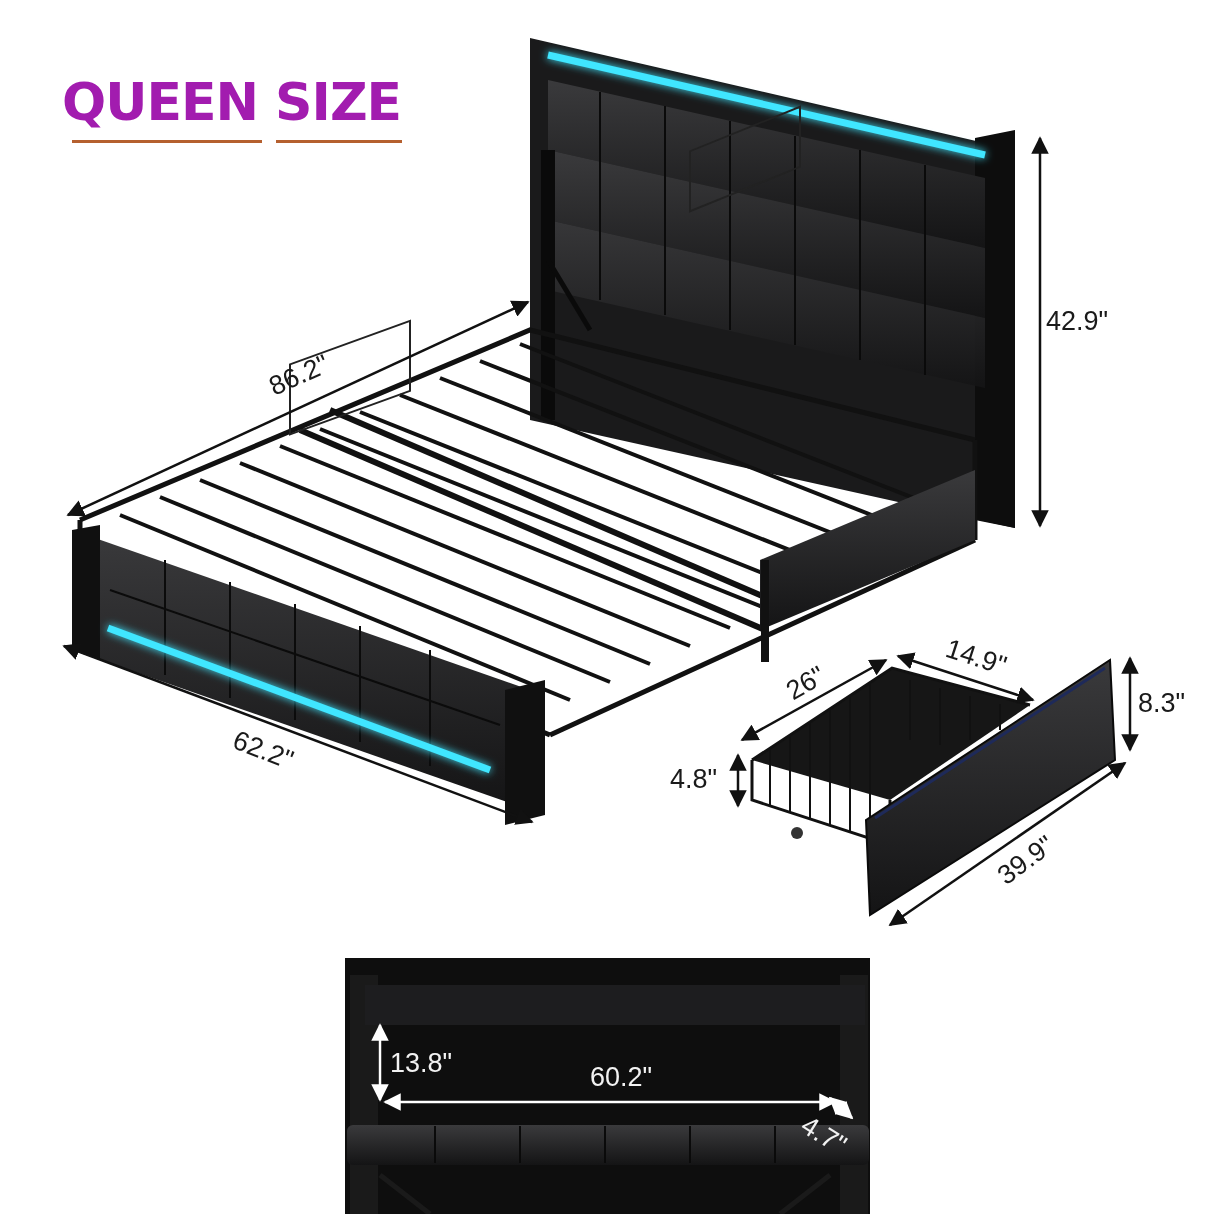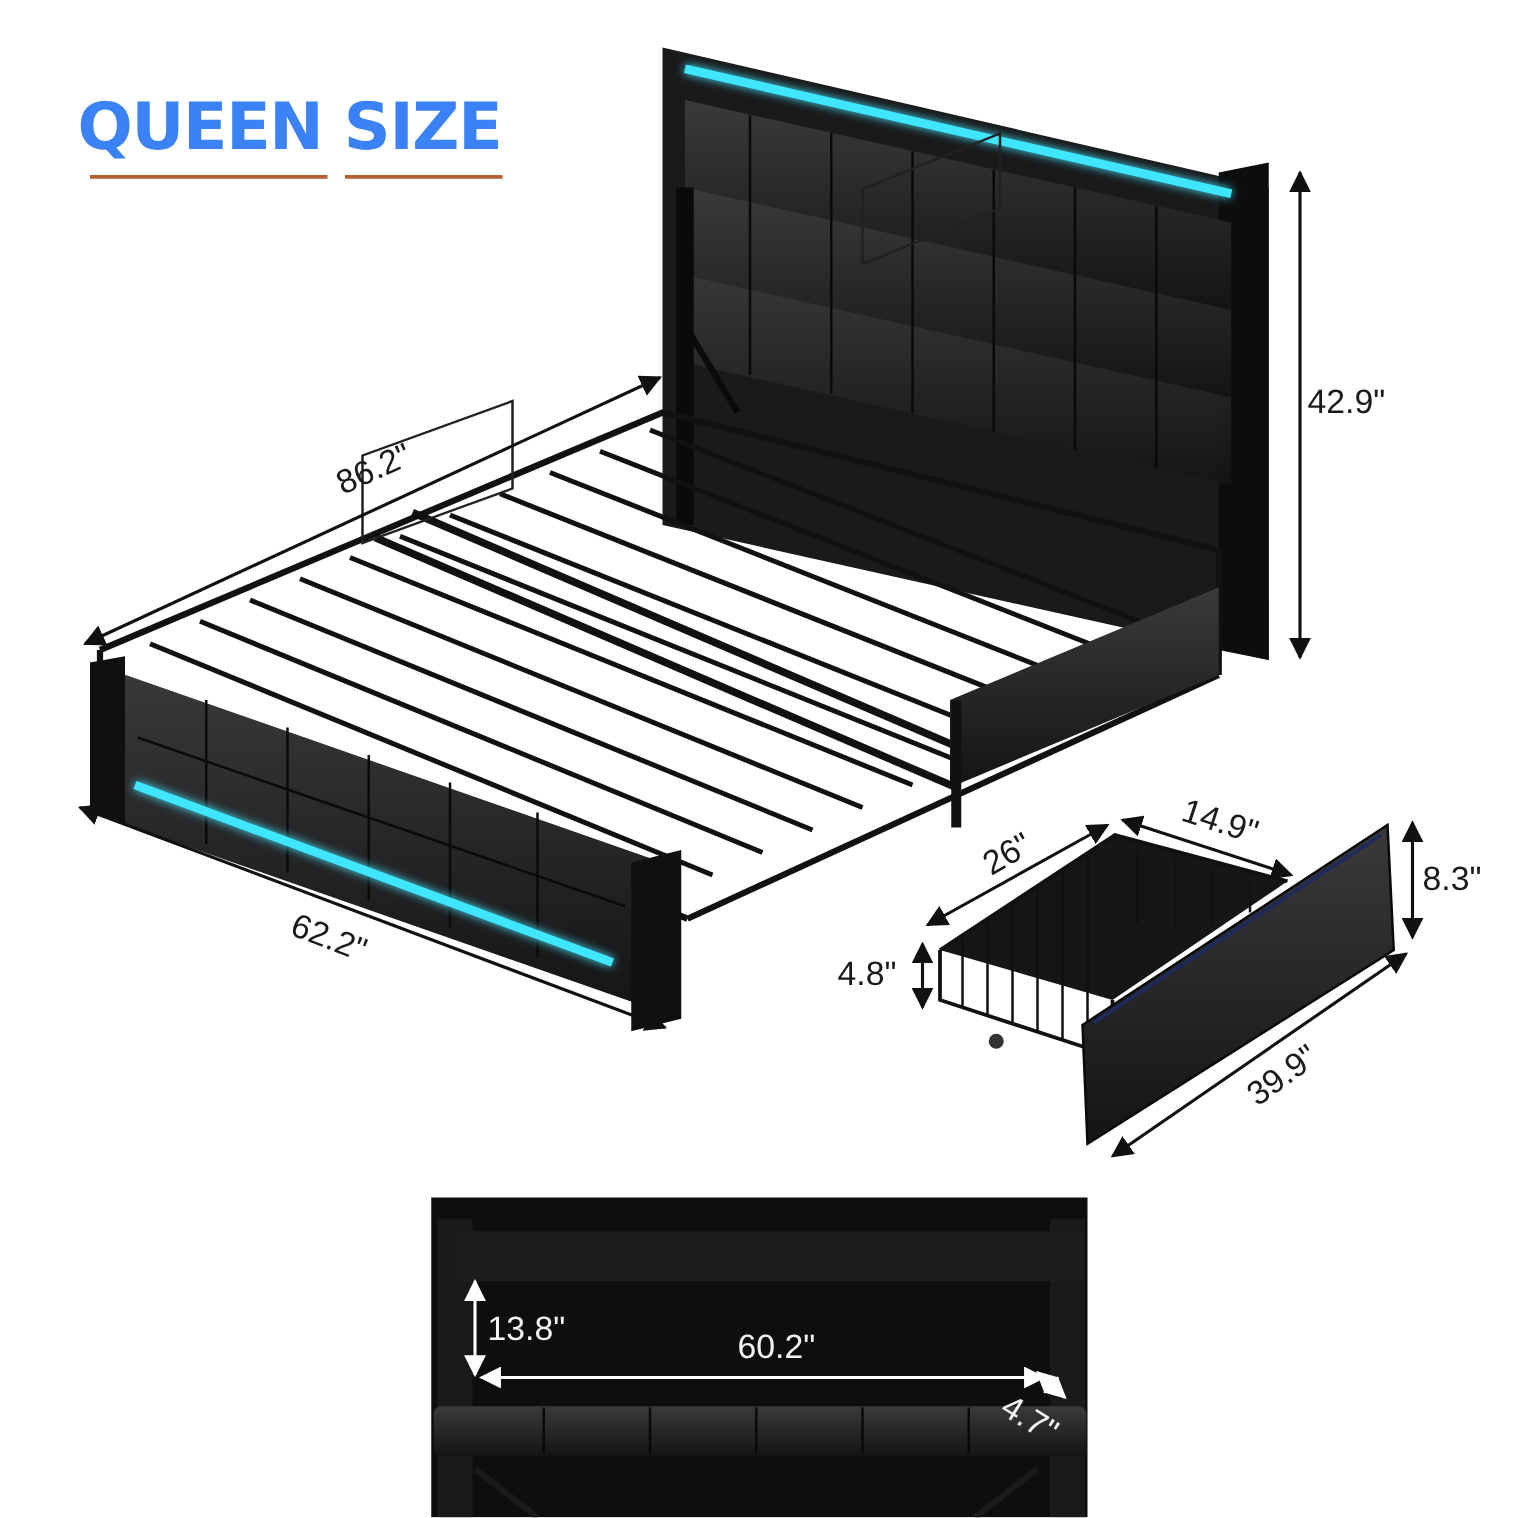--- a/index.html
+++ b/index.html
@@ -1,17 +1,17 @@
 <!DOCTYPE html>
 <html><head>
 <meta charset="utf-8">
 <style>
   html, body { margin: 0; padding: 0; background: #ffffff; }
   body { width: 1214px; height: 1214px; position: relative; overflow: hidden; font-family: "Liberation Sans", sans-serif; }
-  .title { position: absolute; left: 62px; top: 72px; font-family: "DejaVu Sans", sans-serif; font-weight: bold; font-size: 52px; letter-spacing: -1px; color: #3b82f6; white-space: nowrap; }
+  .title { position: absolute; left: 62px; top: 72px; font-family: "DejaVu Sans", sans-serif; font-weight: bold; font-size: 52px; letter-spacing: -1px; color: #a21caf; white-space: nowrap; }
   .title-underline { position: absolute; height: 3px; background: #b5602f; }
   .label { position: absolute; font-family: "Liberation Sans", sans-serif; font-size: 27px; color: #1a1a1a; white-space: nowrap; transform-origin: center center; }
   .label.light { color: #f2f2f2; }
   svg.art { position: absolute; left: 0; top: 0; }
 </style>
 </head>
 <body>
 
 <div class="title">QUEEN SIZE</div>
 <div class="title-underline" style="left:72px; top:140px; width:190px;"></div>

